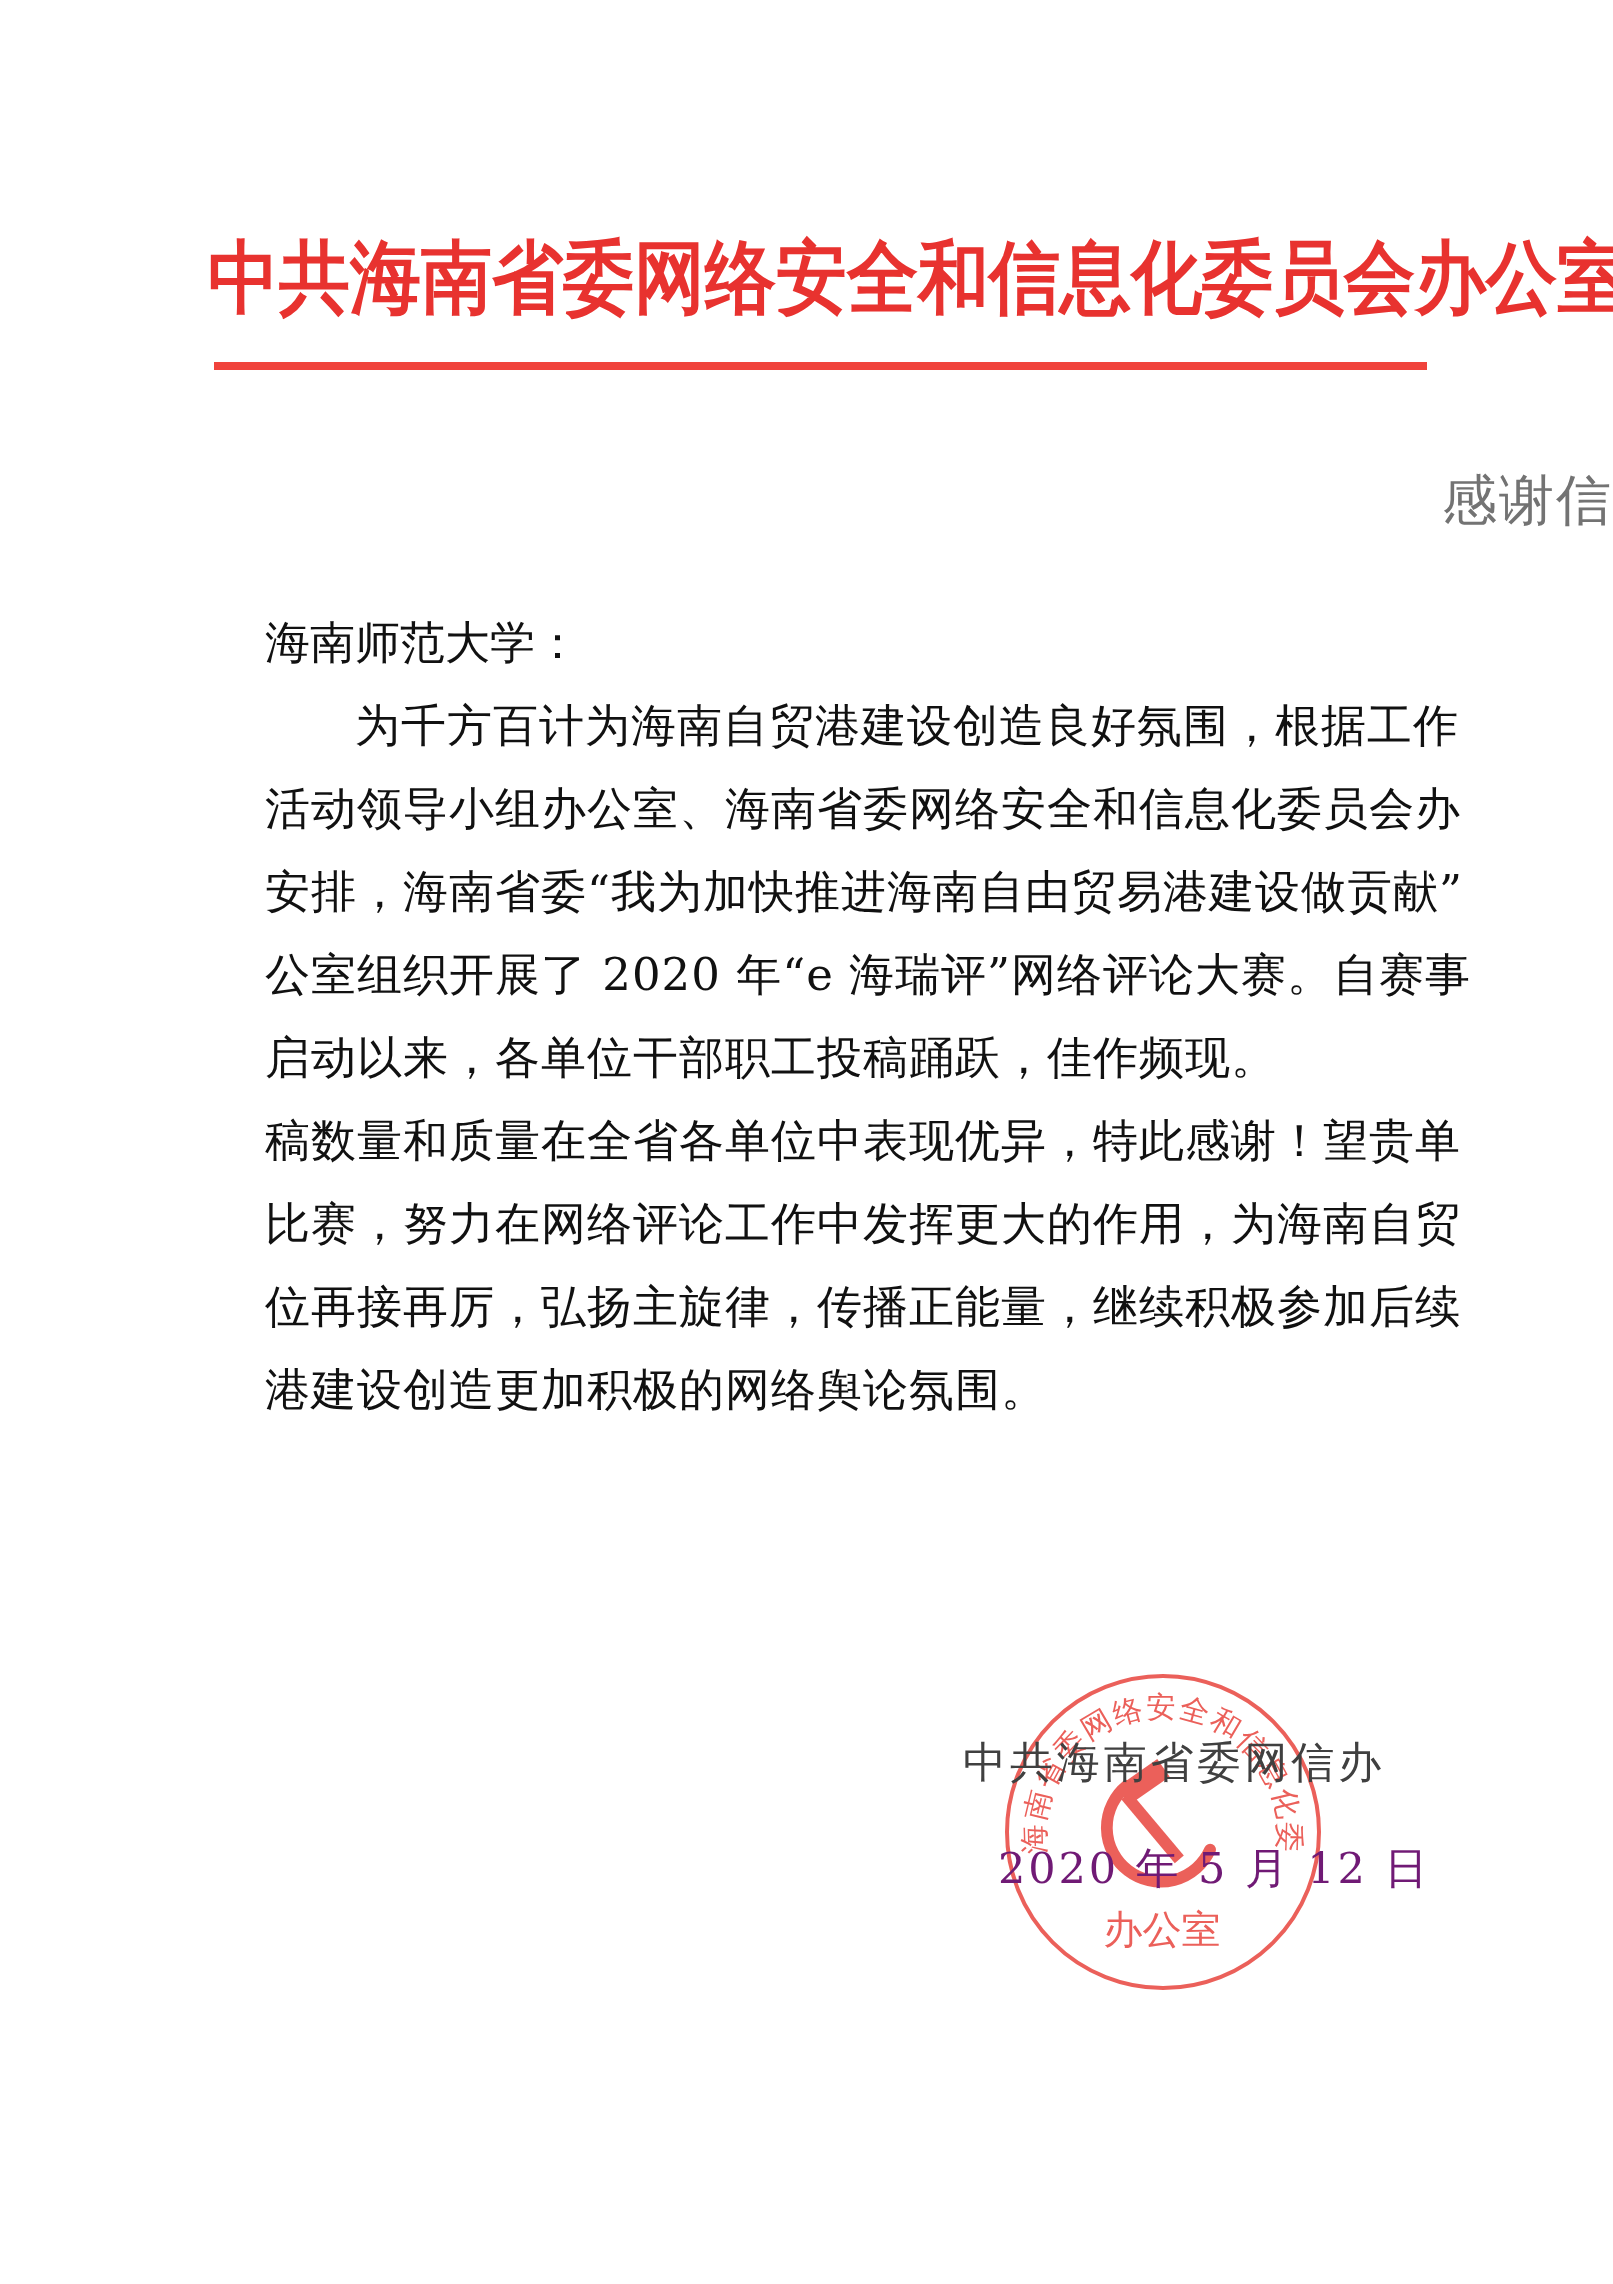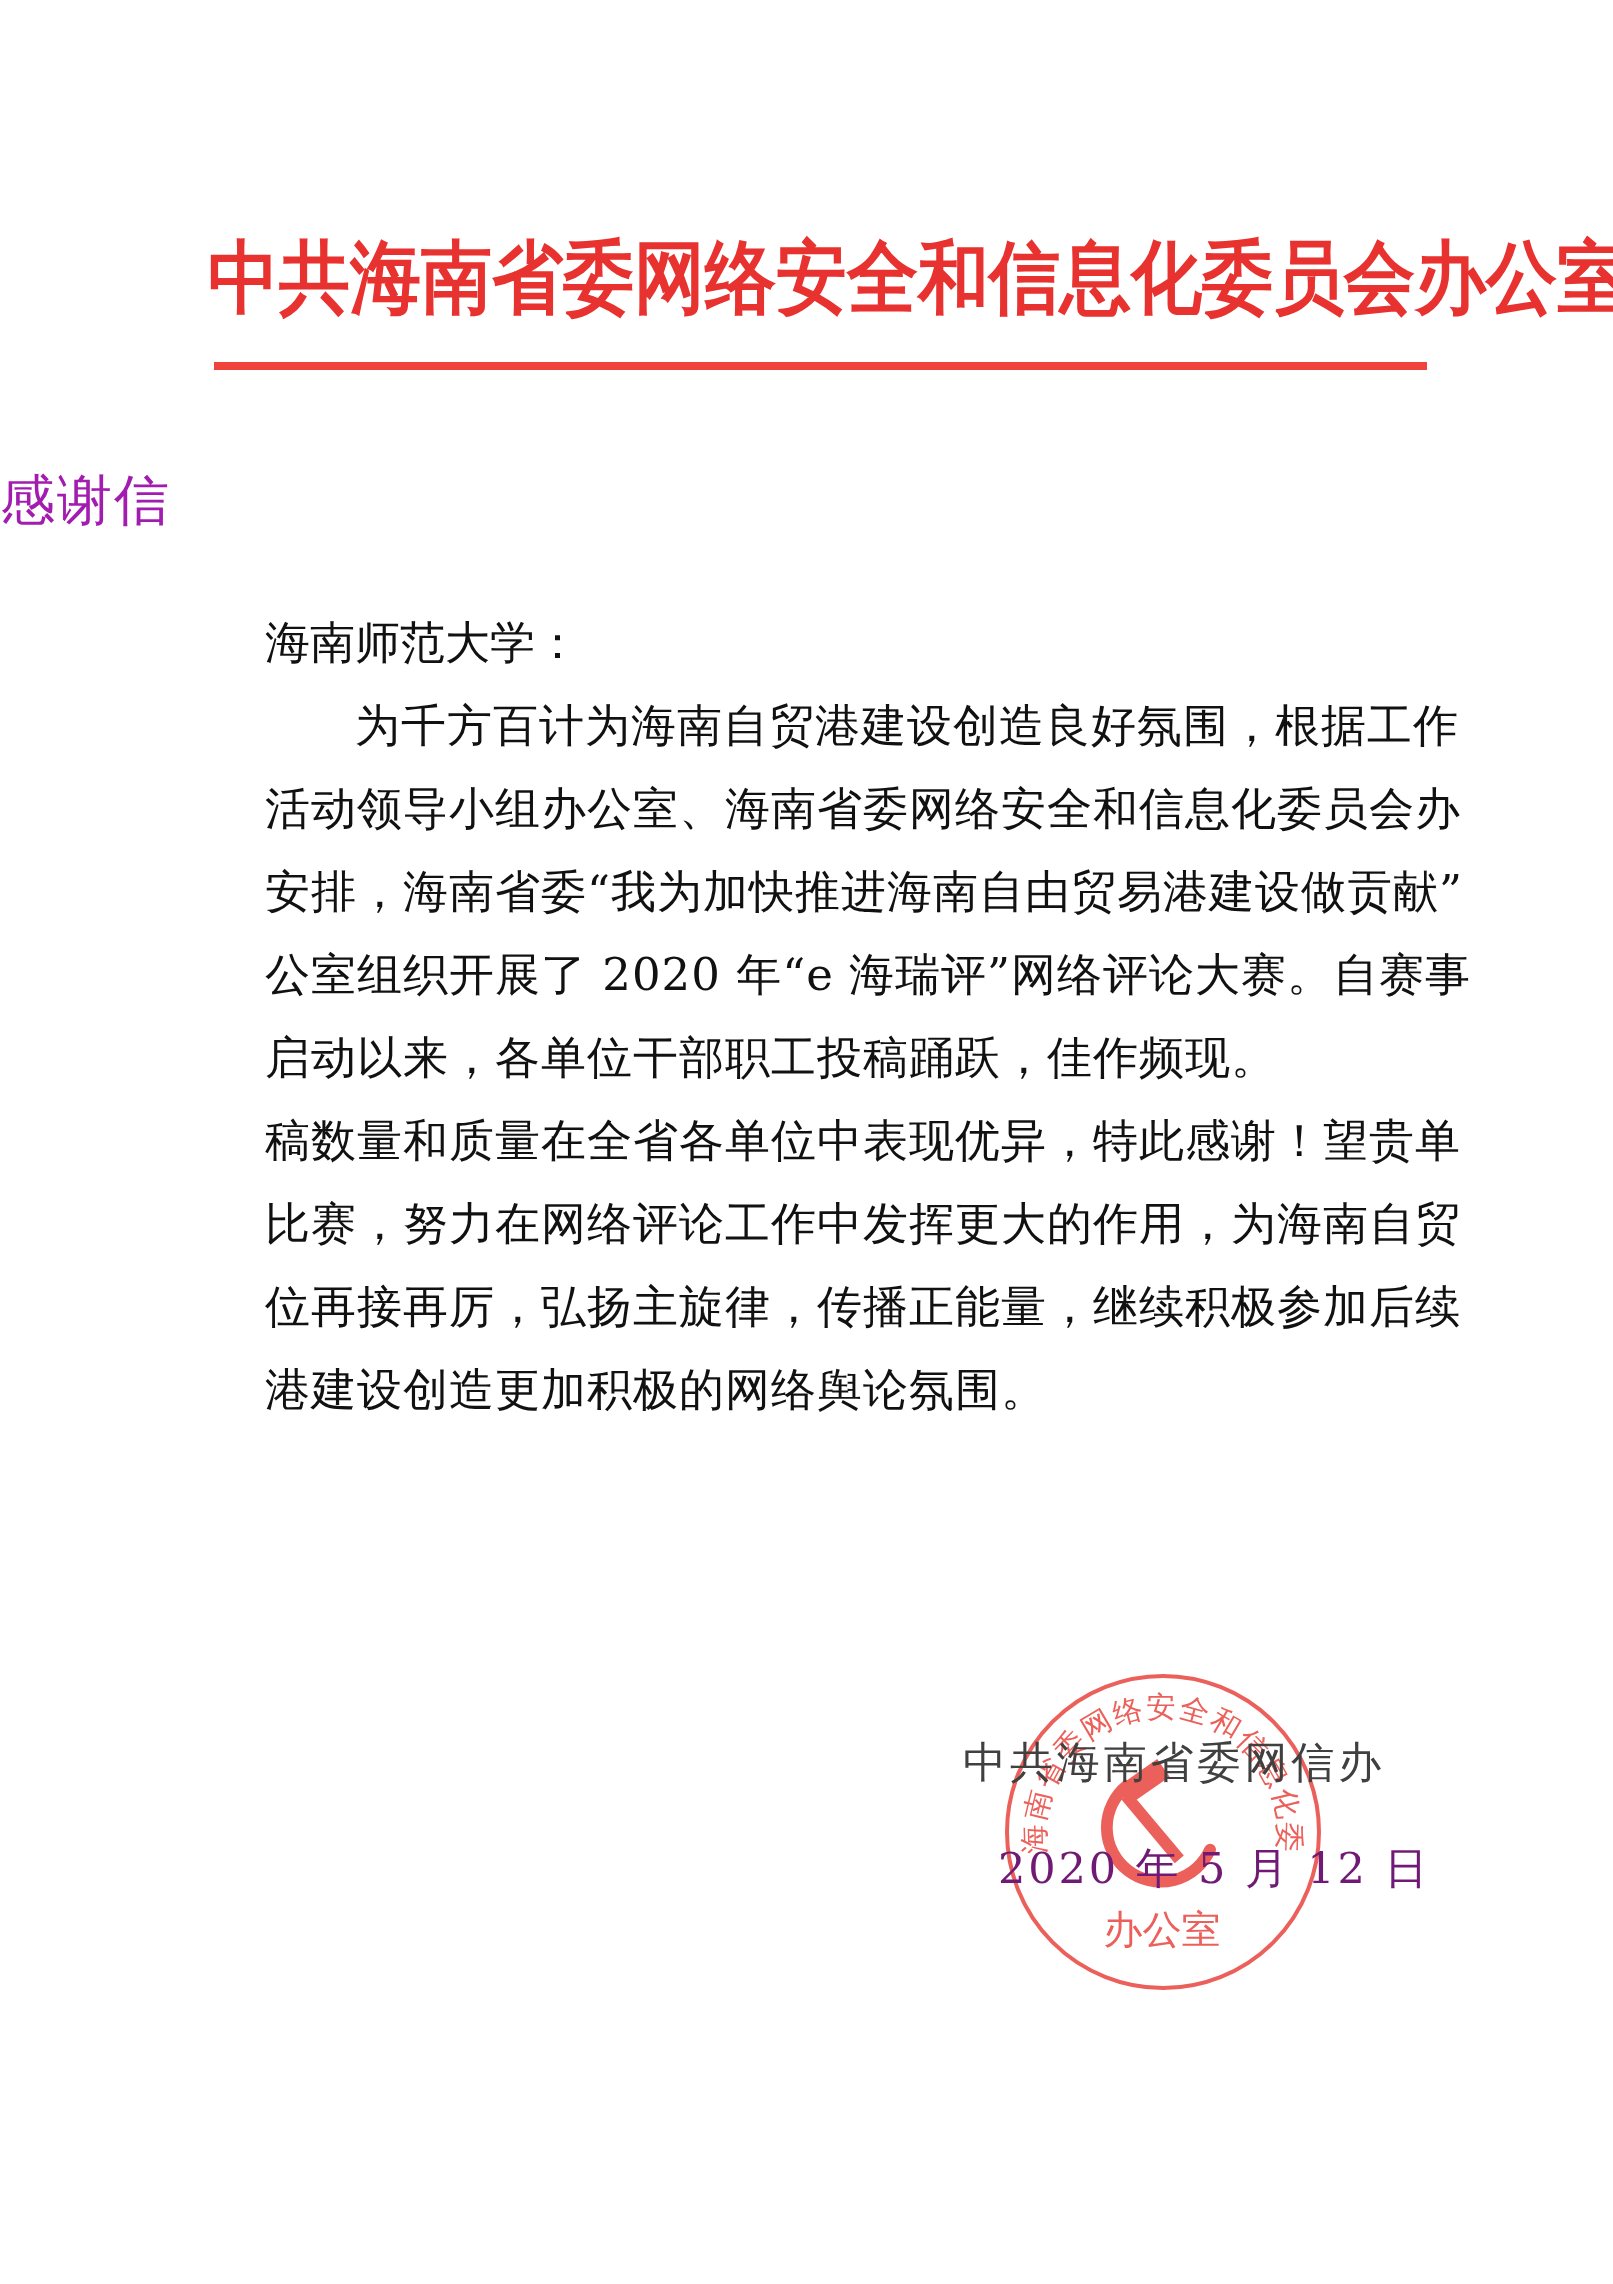--- a/index.html
+++ b/index.html
@@ -10,22 +10,22 @@
     color: #e8322f; font-family: "DejaVu Sans", "Liberation Sans", sans-serif;
     font-weight: bold; font-size: 71px; line-height: 98px; letter-spacing: 0px;
     text-align: justify; text-align-last: justify; white-space: nowrap;
     transform: scaleY(1.12); transform-origin: top left;
   }
   .header-rule {
     position: absolute; left: 214px; top: 362px; width: 1213px; height: 7.8px;
     background: #f0433c;
   }
   .doc-title {
-    position: absolute; left: 0; width: 1613px; top: 461px; text-align: left;
-    font-size: 55px; line-height: 78px; letter-spacing: 2px; color: #a21caf;
+    position: absolute; left: 0; width: 1613px; top: 461px; text-align: right;
+    font-size: 55px; line-height: 78px; letter-spacing: 2px; color: #737373;
   }
   .content { position: absolute; left: 265px; top: 601px; width: 1112px; }
   .salutation { font-size: 45px; line-height: 83px; margin: 0; white-space: nowrap; }
   .line { display: block; white-space: nowrap; text-align: justify; text-align-last: justify; }
   .line.last { text-align-last: left; }
   .line.first { padding-left: 90px; }
   .para-block { margin: 0; font-size: 45px; line-height: 83px; letter-spacing: 1px; }
   .seal {
     position: absolute; left: 1005px; top: 1674px; width: 316px; height: 316px;
     border-radius: 50%; border: 4.9px solid #e8453e; box-sizing: border-box;

